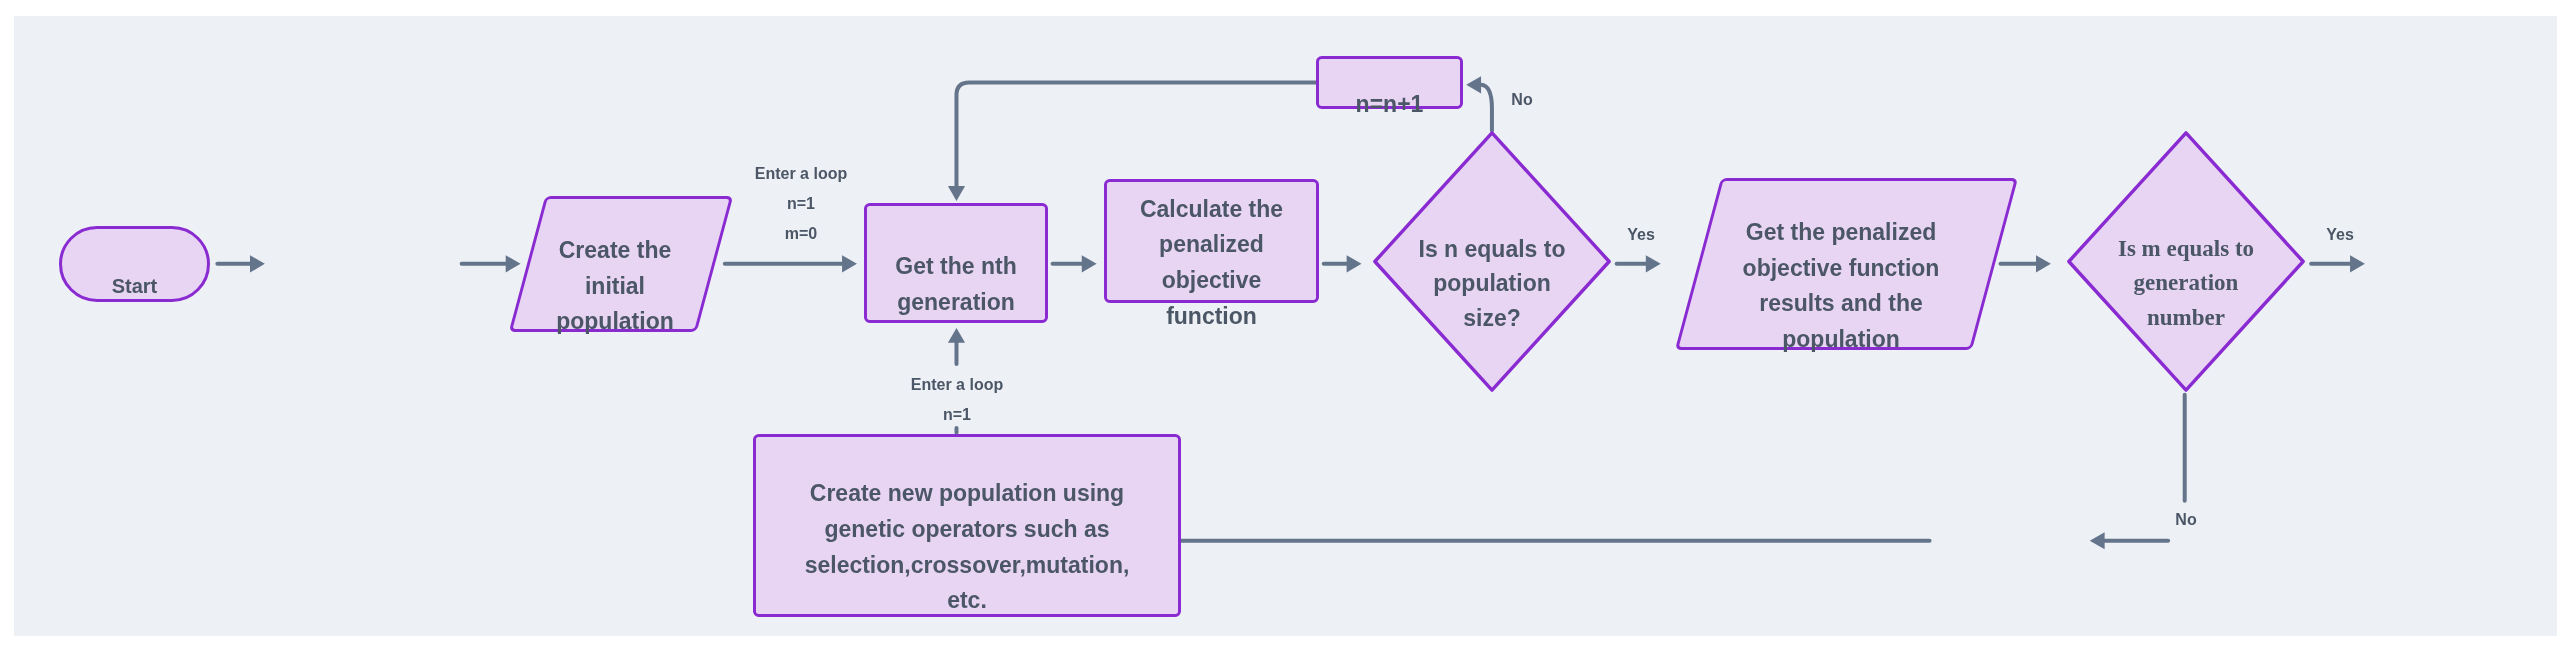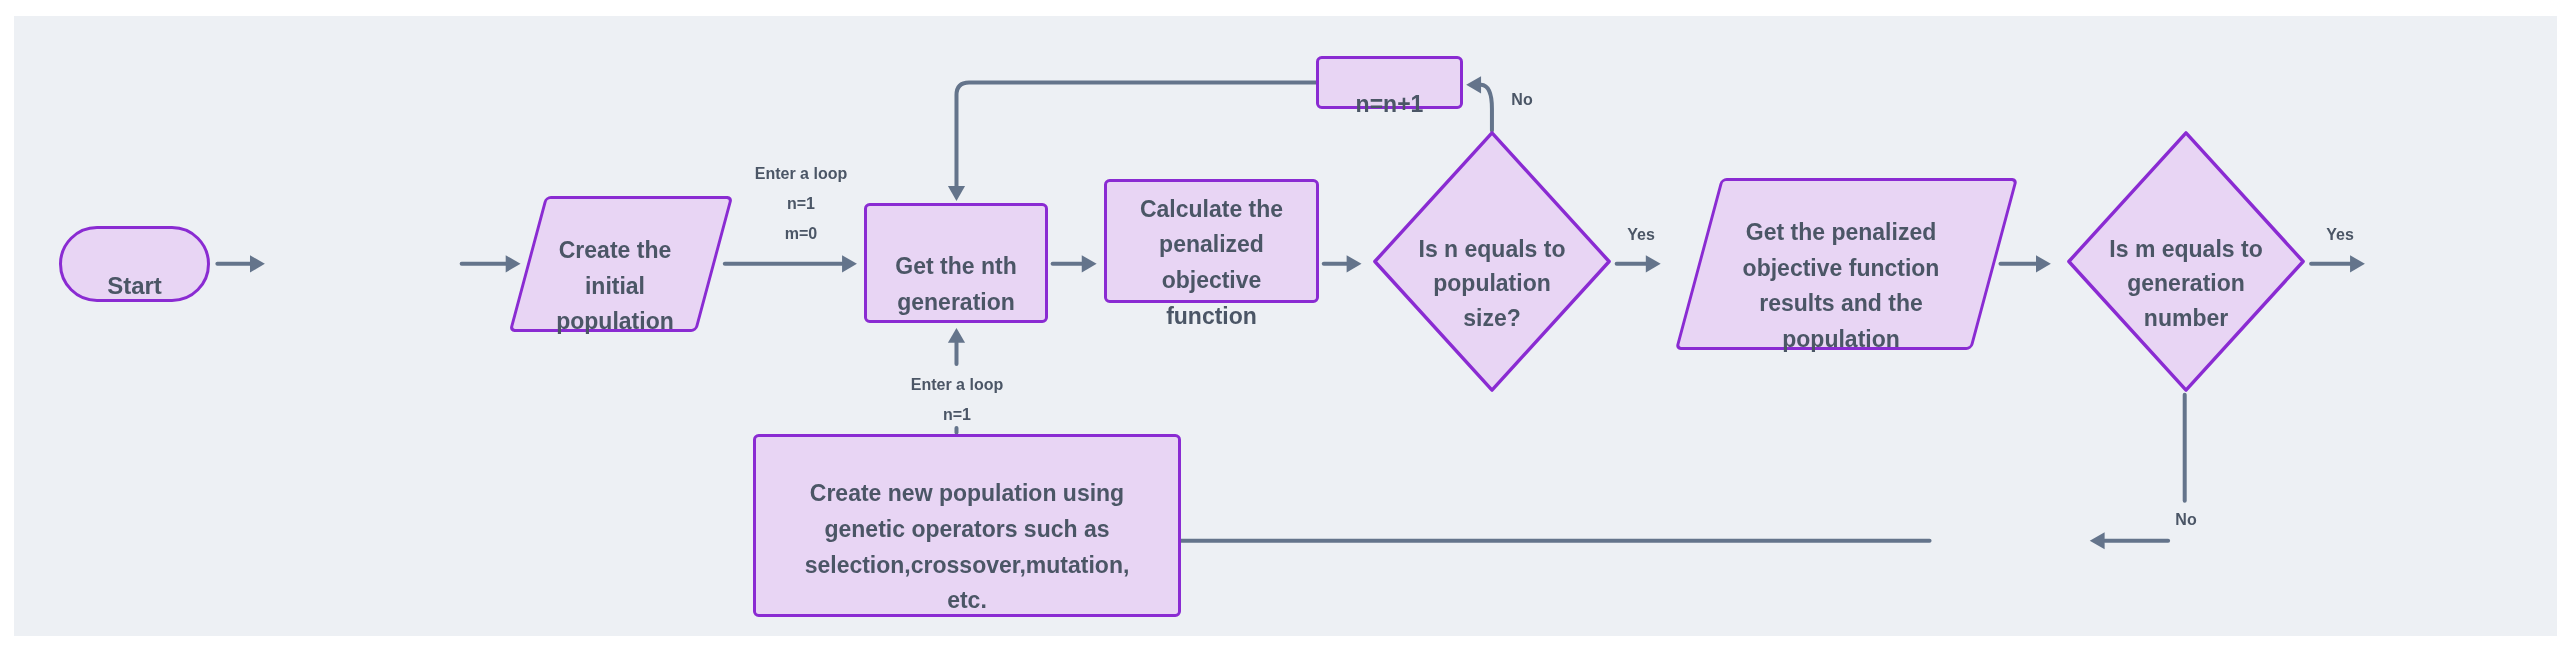--- a/index.html
+++ b/index.html
@@ -2,21 +2,21 @@
 <html style="font-size:9.2px"><head>
 <meta charset="utf-8">
 <style>
   html,body{margin:0;padding:0;background:#ffffff;width:2576px;height:657px;
     font-family:"Liberation Sans", sans-serif;}
   #stage{position:relative;width:2576px;height:657px;overflow:hidden;background:#ffffff;}
   #panel{position:absolute;left:14.3px;top:16px;width:2543px;height:620px;background:#edf0f4;}
   .node{position:absolute;box-sizing:border-box;background:#e8d5f4;border:3.4px solid #8a2bd2;
     border-radius:5.7px;display:flex;align-items:center;justify-content:center;text-align:center;
     color:#4b5666;font-size:23px;line-height:1.55;font-weight:600;}
-  .stadium{border-radius:46px;font-size:24px;text-align:right;}
+  .stadium{border-radius:46px;font-size:20px;text-align:right;}
   .skew{transform:skewX(-15deg);}
   .skew .txt{transform:skewX(15deg);}
   .txt{display:block;margin-top:44px;}
   .diamond{position:absolute;}
   .diamond svg{position:absolute;left:0;top:0;}
   .dtext{position:absolute;left:0;top:0;width:100%;height:100%;display:flex;align-items:center;
     justify-content:center;text-align:center;color:#4b5666;font-size:23px;line-height:1.5;font-weight:600;}
   .lbl{position:absolute;color:#4b5666;font-size:16px;line-height:30px;font-weight:600;text-align:center;}
   #edges{position:absolute;left:0;top:0;}
   .edge{stroke:#64748b;stroke-width:7;fill:none;stroke-linecap:round;}
@@ -100,21 +100,21 @@
   </div>
 
   <div class="node" style="left:1316px;top:56px;width:147px;height:53px;">
     <span class="txt">n=n+1</span>
   </div>
 
   <div class="node skew" style="left:1698px;top:178px;width:297px;height:172px;">
     <span class="txt" style="width:246px;">Get the penalized objective function results and the population</span>
   </div>
 
-  <div class="diamond" style="left:2066px;top:130px;width:240px;height:263px;">
+  <div class="diamond" style="left:2066px;top:130px;width:240px;height:263px;font-family:Liberation Serif, serif;">
     <svg width="240" height="263" viewBox="0 0 420 460">
       <polygon points="210,5 415,230 210,455 5,230" fill="#e8d5f4" stroke="#8a2bd2" stroke-width="6" stroke-linejoin="round"></polygon>
     </svg>
     <div class="dtext">
         <span class="txt" style="width:154px;">Is m equals to generation number</span>
       </div>
   </div>
 
 
 

